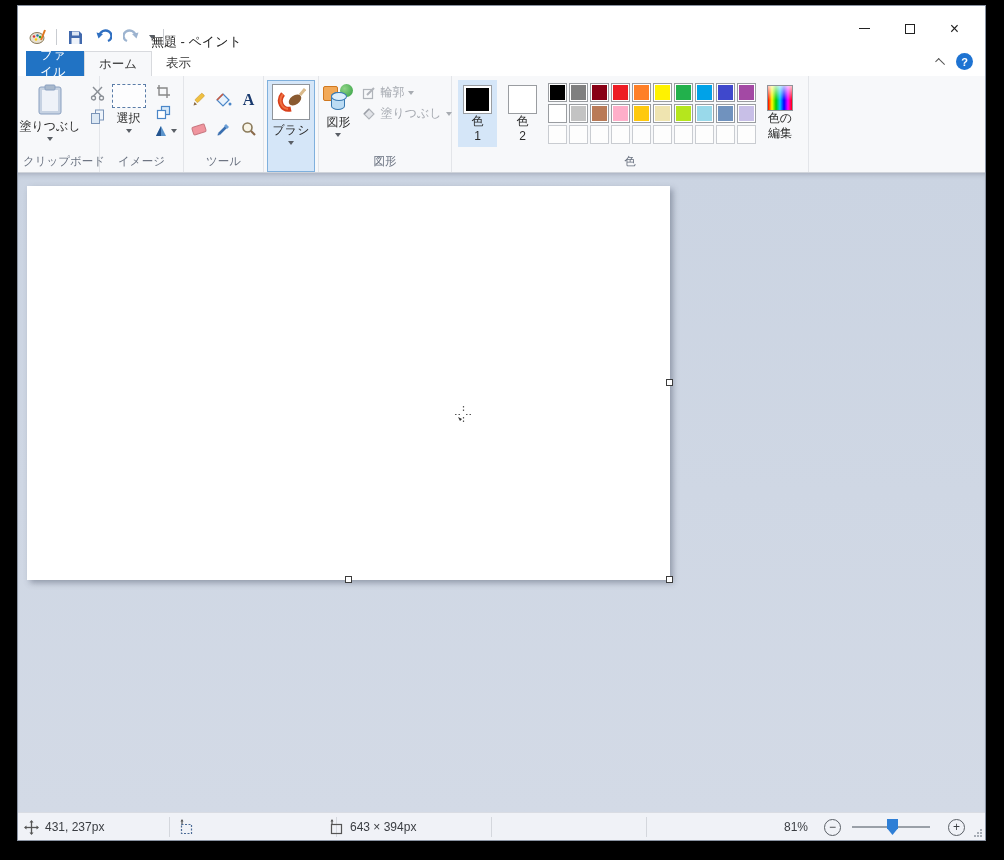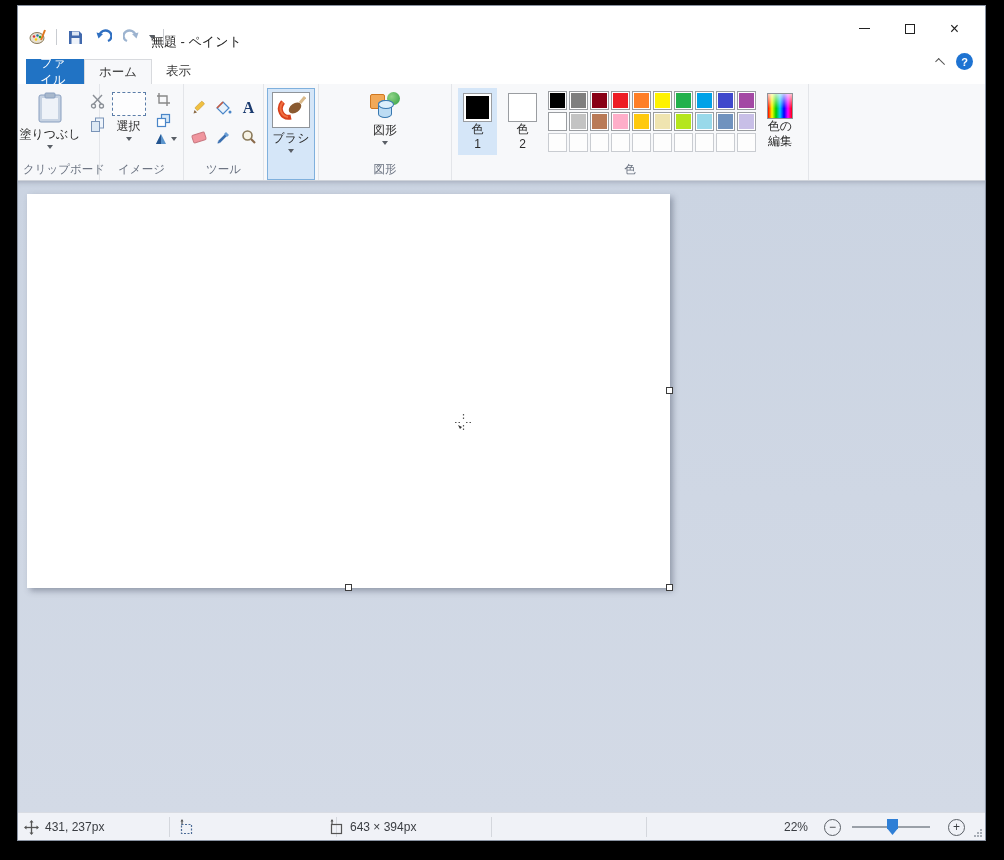--- a/index.html
+++ b/index.html
@@ -13,21 +13,21 @@
   .qat { position:absolute; left:10px; top:22px; display:flex; align-items:center; gap:8px; }
   .qat-sep { width:1px; height:16px; background:#c9ccd1; }
   .title-text { position:absolute; left:133px; top:27px; font-size:13px; color:#1e1e1e; white-space:nowrap; }
   .win-controls { position:absolute; right:8px; top:0; display:flex; height:45px; }
   .win-btn { width:45px; height:45px; display:flex; align-items:center; justify-content:center; cursor:default; }
   .glyph-min { width:11px; height:1px; background:#222; }
   .glyph-max { width:10px; height:10px; border:1px solid #222; }
   .glyph-close { font-size:16px; color:#222; line-height:1; }
 
   
-  .tabrow { position:relative; height:25px; background:#fff; flex:none; display:flex; padding-left:8px;margin-top:8px; }
+  .tabrow { position:relative; height:25px; background:#fff; flex:none; display:flex; padding-left:8px; }
   .tab { height:25px; padding:0 14px; display:flex; align-items:center; font-size:12.5px; color:#333; }
   .tab-file { background:#2173c4; color:#fff; width:58px; justify-content:center; }
   .tab-active { background:#f7f8fa; border:1px solid #d8dade; border-bottom:none; }
   .ribbon-helpers { position:absolute; right:12px; top:47px; display:flex; align-items:center; gap:10px; z-index:5; }
   .chev { width:9px; height:5px; border-left:1.5px solid #555; border-top:1.5px solid #555; transform:rotate(45deg) translateY(2px); }
   .help-circle { width:17px; height:17px; border-radius:50%; background:#1e73d2; color:#fff; font-size:11px;
                  font-weight:bold; display:flex; align-items:center; justify-content:center; }
 
   
   .ribbon { position:relative; height:97px; flex:none; background:#f7f8fa; border-bottom:1px solid #cfd3da;
@@ -298,20 +298,38 @@
         <div class="rcontent">
           <div class="btn-big">
             <span class="shape-stack">
               <span class="shape-sq"></span>
                 <span class="shape-ci"></span>
                 <span class="shape-cyl"></span>
             </span>
             <span class="lbl">図形</span>
             <span class="dd"></span>
           </div>
+          <div class="of-col">
+            <div class="of-row">
+              <svg width="14" height="14" viewBox="0 0 14 14">
+                  <rect x="1.5" y="3.5" width="9" height="9" fill="none" stroke="#b0b4ba" stroke-width="1.2"></rect>
+                  <line x1="5" y1="9" x2="12" y2="2" stroke="#b0b4ba" stroke-width="2"></line>
+                </svg>
+              <span>輪郭</span>
+              <span class="dd gray"></span>
+            </div>
+            <div class="of-row">
+              <svg width="14" height="14" viewBox="0 0 14 14">
+                  <path d="M7,2 L12,7 L7,12 L2,7 Z" fill="#e2e4e8" stroke="#b0b4ba" stroke-width="1.1"></path>
+                  <line x1="7" y1="2" x2="2" y2="7" stroke="#9a9ea6" stroke-width="1.4"></line>
+                </svg>
+              <span>塗りつぶし</span>
+              <span class="dd gray"></span>
+            </div>
+          </div>
         </div>
         <div class="rlabel">図形</div>
       </div>
 
 
       <div class="rgroup" style="width:357px">
         <div class="rcontent" style="justify-content:flex-start; padding-left:6px;">
           <div class="colors-row">
             <div class="color-btn selected">
               <span class="color-swatch" style="background: rgb(0, 0, 0);"></span>
@@ -415,21 +433,21 @@
         <svg width="16" height="16" viewBox="0 0 16 16">
             <line x1="4" y1="6" x2="4" y2="1" stroke="#555" stroke-width="1.2"></line>
             <polygon points="4,0 2.5,2.5 5.5,2.5" fill="#555"></polygon>
             <rect x="3.5" y="5.5" width="10" height="9" fill="none" stroke="#555" stroke-width="1.2"></rect>
           </svg>
         <span>643 × 394px</span>
       </div>
       <span class="sb-sep" style="left:473px;"></span>
       <span class="sb-sep" style="left:628px;"></span>
       <div class="sb-item" style="left:766px;">
-        <span>22%</span>
+        <span>81%</span>
       </div>
       <div class="sb-item" style="left:806px;">
         <span class="zoom-circle">−</span>
       </div>
       <div class="sb-item" style="left:834px; top:13px; height:2px;">
         <span class="slider-track">
           <span class="slider-thumb"></span>
         </span>
       </div>
       <div class="sb-item" style="left:930px;">

